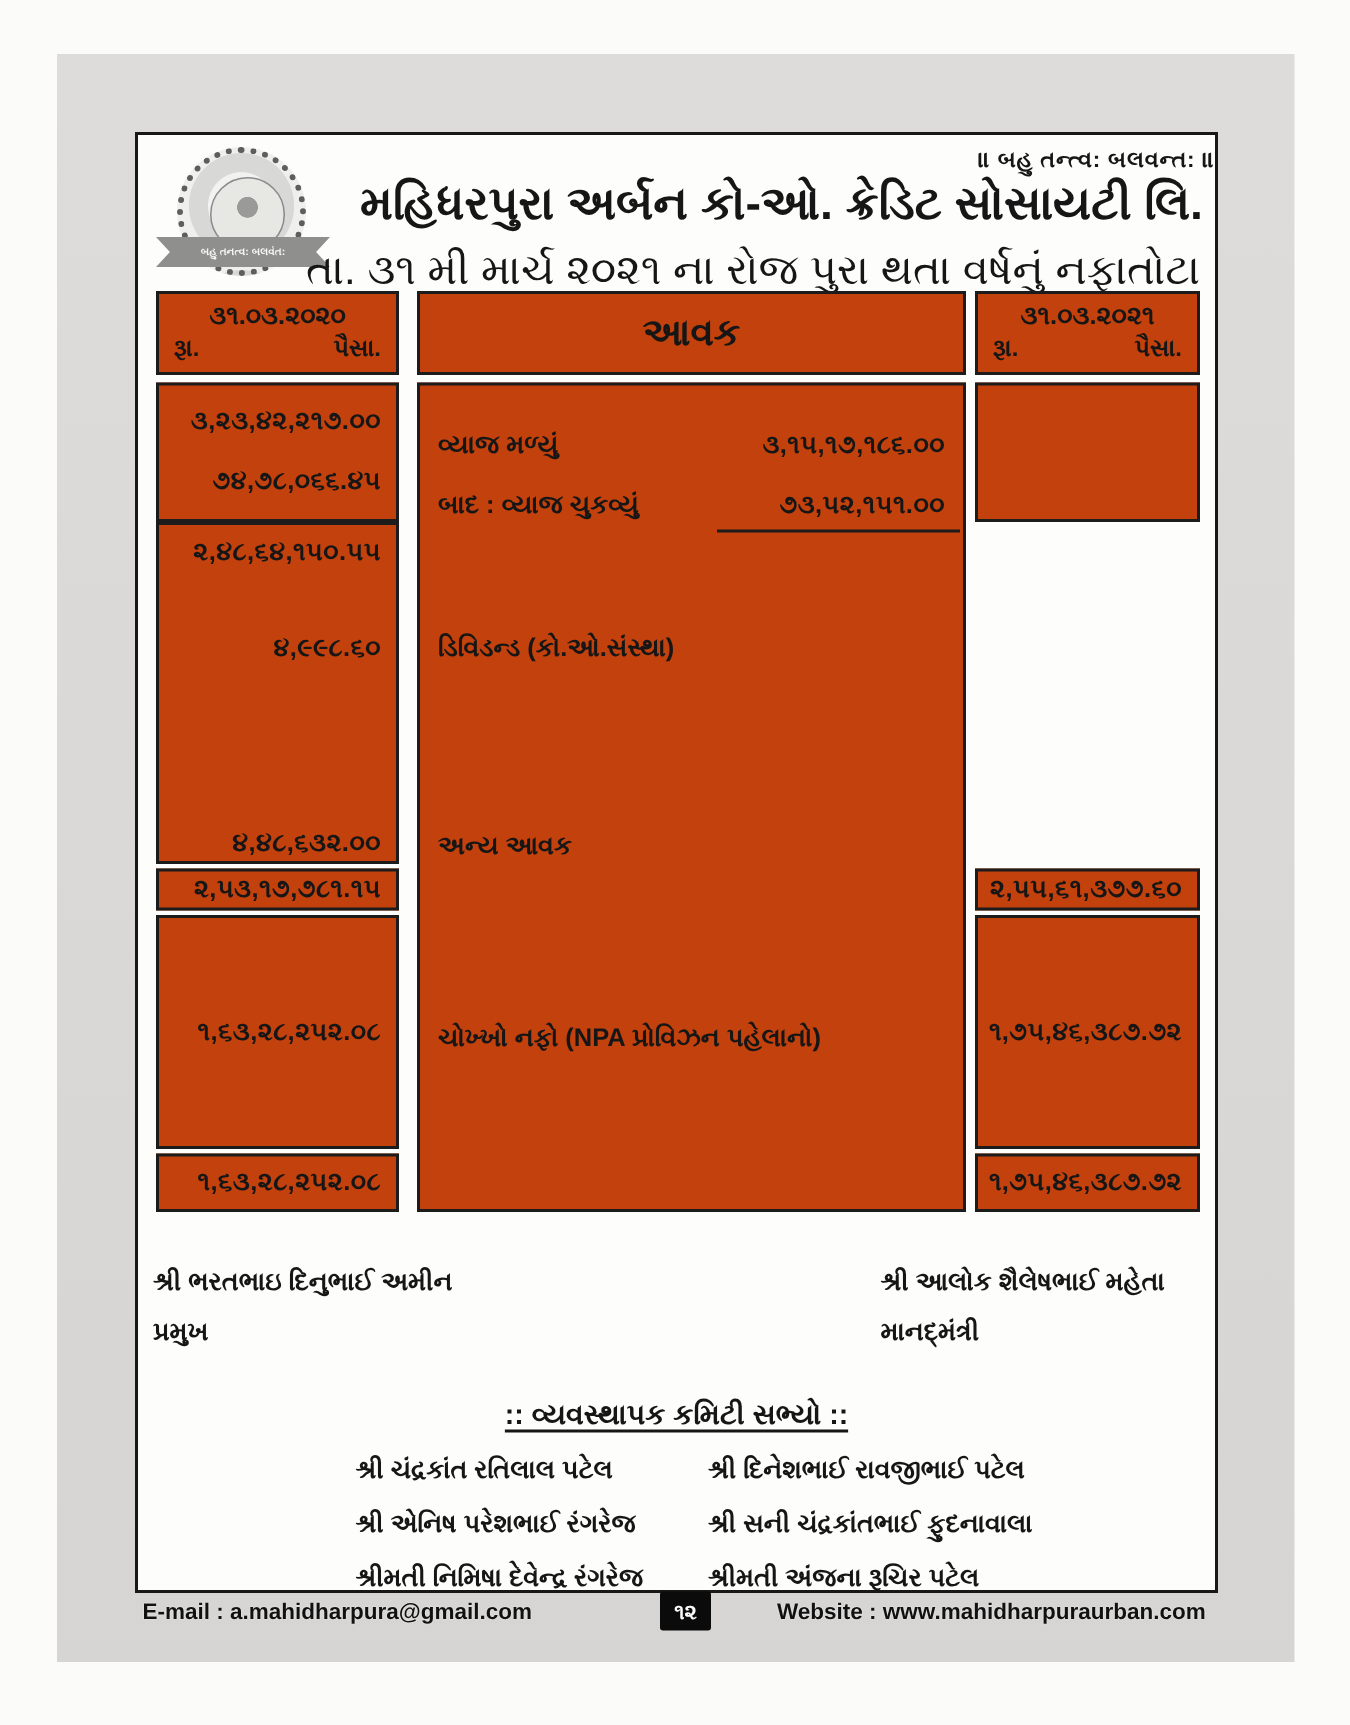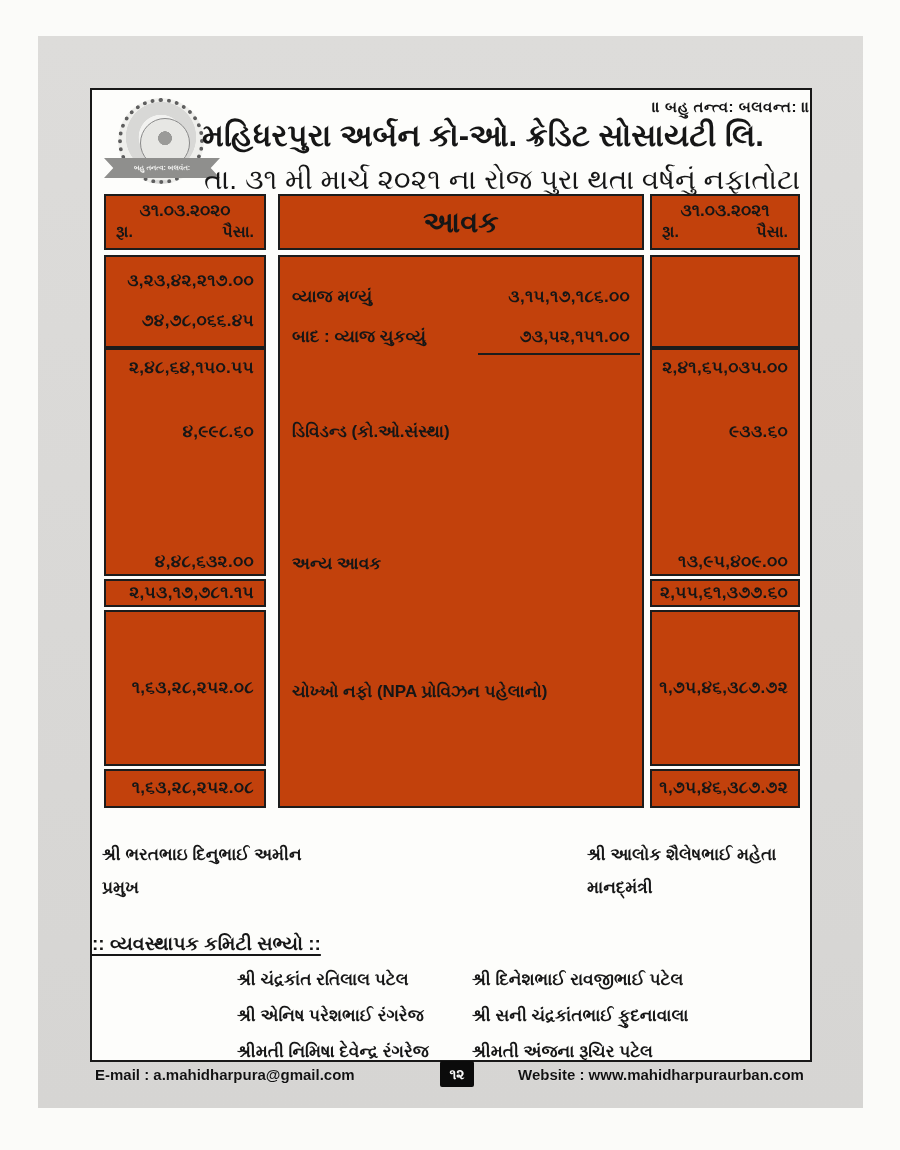--- a/index.html
+++ b/index.html
@@ -21,21 +21,21 @@
     background:#fdfdfb;
     border:2px solid #181818;
   }
   
   .invocation {
     position:absolute; left:0; top:8px; width:100%;
     text-align:right; font-size:15px; font-weight:700; letter-spacing:.5px;
   }
   .org-name {
     position:absolute; left:110px; top:28px; width:600px;
-    text-align:left; font-size:31px; font-weight:700;
+    text-align:right; font-size:31px; font-weight:700;
   }
   .statement-title {
     position:absolute; left:110px; top:74px; width:600px;
     text-align:center; font-size:28px; font-weight:400;
   }
   
   .logo { position:absolute; left:12px; top:6px; width:116px; height:100px; }
   .seal {
     position:absolute; left:14px; top:2px; width:86px; height:86px;
     border-radius:50%;
@@ -54,21 +54,21 @@
     display:flex; align-items:center; justify-content:center;
     color:#f5f5f3; font-size:7px; font-weight:700; white-space:nowrap;
   }
   
   .box { position:absolute; border:2px solid #1c1c1c; background:#c2410c; }
   .colhead-prev  { left:12px;  top:104px; width:162px; height:56px; }
   .colhead-main  { left:186px; top:104px; width:366px; height:56px; }
   .colhead-curr  { left:558px; top:104px; width:150px; height:56px; }
   .colhead-date { text-align:center; font-size:17px; font-weight:700; margin-top:5px; }
   .colhead-units { display:flex; justify-content:space-between; padding:2px 10px 0 10px; font-size:16px; font-weight:700; }
-  .colhead-title { text-align:center; font-size:29px; font-weight:700; line-height:52px; }
+  .colhead-title { text-align:center; font-size:25px; font-weight:700; line-height:52px; }
   
   .lcol { left:12px; width:162px; }
   .rcol { left:558px; width:150px; }
   .boxA { top:165px; height:93px; }
   .boxB { top:258px; height:228px; }
   .boxC { top:489px; height:28px; }
   .boxD { top:520px; height:156px; }
   .boxE { top:679px; height:39px; }
   .centerbox { left:186px; top:165px; width:366px; height:553px; }
   .amt {
@@ -83,21 +83,21 @@
   .cut-line { position:absolute; top:96px; left:198px; right:2px; height:2px; background:#1c1c1c; }
   
   .sig { position:absolute; font-weight:700; font-size:17px; }
   .sig .role { margin-top:13px; font-size:17px; }
   .sig1 { left:10px;  top:755px; width:230px; }
   .sig2 { left:240px; top:755px; width:240px; }
   .sig3 { left:495px; top:755px; width:220px; }
   
   .committee-heading {
     position:absolute; left:0; top:843px; width:100%;
-    text-align:left; font-size:19px; font-weight:700;
+    text-align:center; font-size:19px; font-weight:700;
     text-decoration:underline; text-underline-offset:4px; text-decoration-thickness:2px;
   }
   .committee-col { position:absolute; top:880px; font-size:17px; font-weight:600; }
   .committee-col div { height:36px; }
   .ccol1 { left:145px; width:230px; }
   .ccol2 { left:380px; width:280px; }
   
   .footer-email {
     position:absolute; left:95px; top:1066px; font-size:15px; font-weight:700;
     color:#111; text-shadow:0 0 1px #fff;text-align:center;
@@ -173,25 +173,20 @@
     <div class="amt" style="top:30px; right:12px">૩,૧૫,૧૭,૧૮૬.૦૦</div>
     <div class="amt-l" style="top:70px">બાદ : વ્યાજ ચુકવ્યું</div>
     <div class="amt" style="top:70px; right:12px">૭૩,૫૨,૧૫૧.૦૦</div>
     <div class="cut-line"></div>
     <div class="amt-l" style="top:165px">ડિવિડન્ડ (કો.ઓ.સંસ્થા)</div>
     <div class="amt-l" style="top:297px">અન્ય આવક</div>
     <div class="amt-l" style="top:425px">ચોખ્ખો નફો (NPA પ્રોવિઝન પહેલાનો)</div>
   </div>
 
   <div class="box rcol boxA"></div>
-  <div class="box rcol boxB">
-    <div class="amt" style="top:8px">૨,૪૧,૬૫,૦૩૫.૦૦</div>
-    <div class="amt" style="top:72px">૯૩૩.૬૦</div>
-    <div class="amt" style="top:202px">૧૩,૯૫,૪૦૯.૦૦</div>
-  </div>
   <div class="box rcol boxC">
     <div class="amt" style="top:2px">૨,૫૫,૬૧,૩૭૭.૬૦</div>
   </div>
   <div class="box rcol boxD">
     <div class="amt" style="top:66px">૧,૭૫,૪૬,૩૮૭.૭૨</div>
   </div>
   <div class="box rcol boxE">
     <div class="amt" style="top:7px">૧,૭૫,૪૬,૩૮૭.૭૨</div>
   </div>
 

